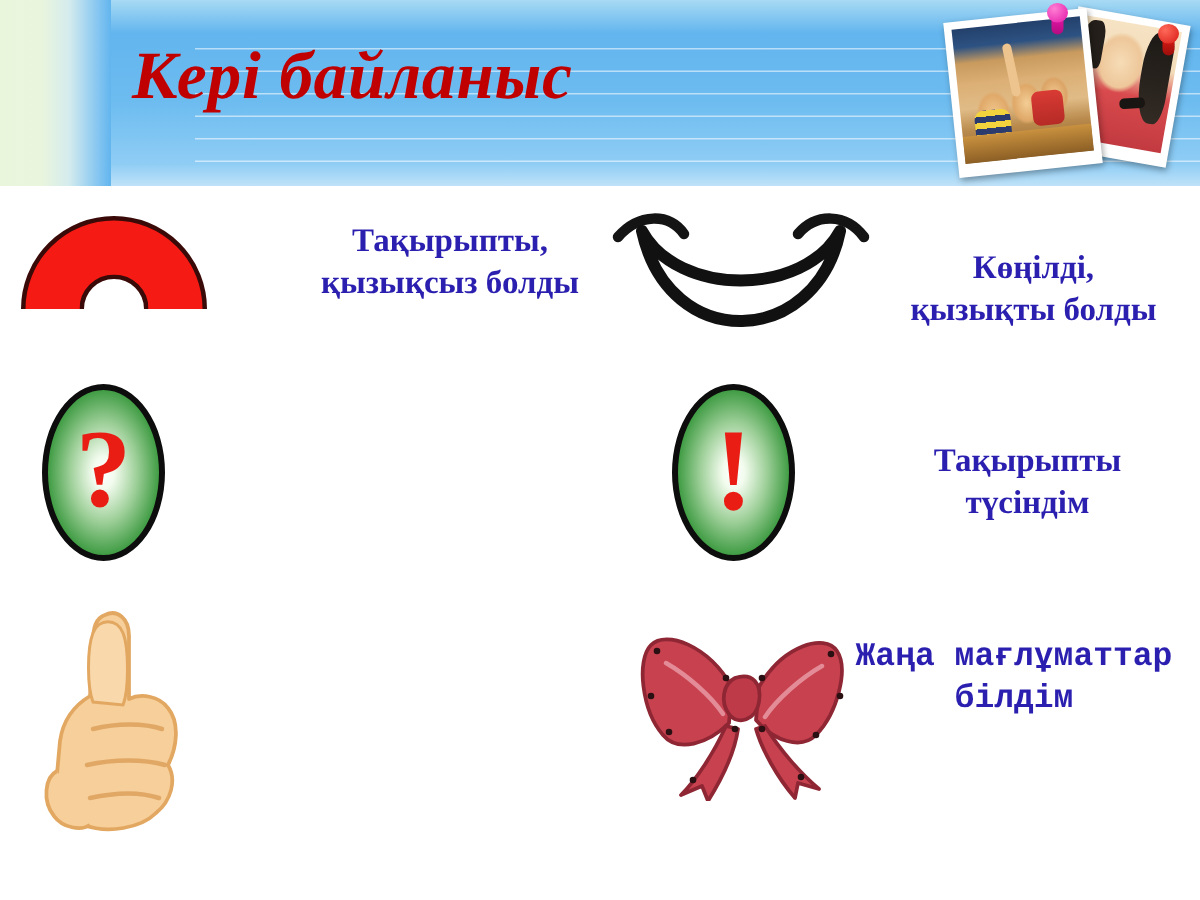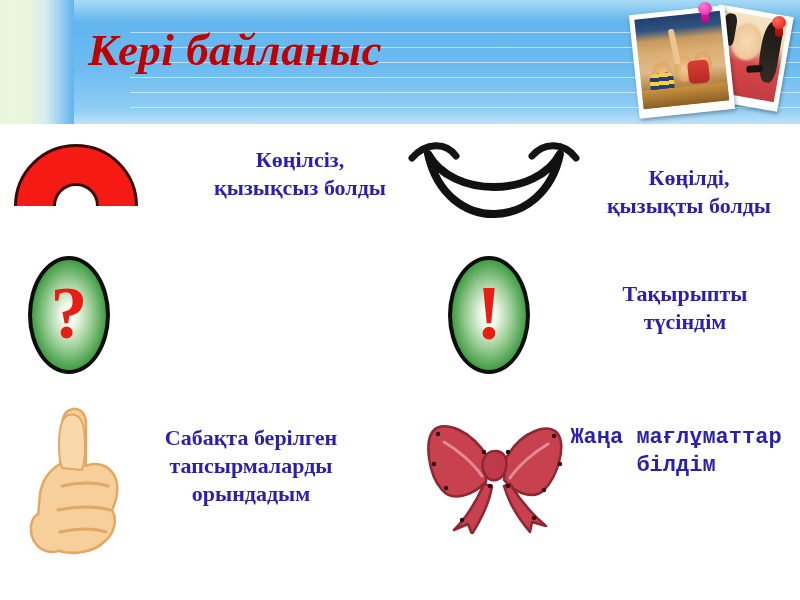--- a/index.html
+++ b/index.html
@@ -280,21 +280,21 @@
   #icon-question .glyph { font-size: 74px; margin-top: -4px; }
   #caption-questions {
     left: 128px;
     top: 182px;
     width: 250px;
   }
   #icon-exclaim { left: 448px; top: 132px; }
   #icon-exclaim .glyph { font-size: 78px; margin-top: -4px; }
   #caption-understood {
     left: 570px;
-    top: 156px;
+    top: 169px;
     width: 230px;
   }
 
   
   #icon-thumb {
     position: absolute;
     left: 26px;
     top: 278px;
     width: 104px;
     height: 160px;
@@ -360,21 +360,21 @@
     </div>
   </div>
 </div>
 
 <div id="content">
 
   <div id="icon-frown">
     <div class="arc"></div>
     <div class="arc-hole"></div>
   </div>
-  <div class="caption" id="caption-sad">Көңілсіз,
+  <div class="caption" id="caption-sad">Тақырыпты,
 қызықсыз болды</div>
 
   <div id="icon-smile">
     <svg width="180" height="110" viewBox="0 0 180 110">
       <path d="M8 22 C 22 6, 42 6, 52 20" fill="none" stroke="#141414" stroke-width="7" stroke-linecap="round"></path>
       <path d="M128 20 C 140 6, 160 6, 172 22" fill="none" stroke="#141414" stroke-width="7" stroke-linecap="round"></path>
       <path d="M24 18 C 48 62, 132 62, 156 18 C 140 96, 42 100, 24 18 Z" fill="none" stroke="#111111" stroke-width="8" stroke-linejoin="round"></path>
     </svg>
   </div>
   <div class="caption" id="caption-happy">Көңілді,
@@ -397,23 +397,20 @@
                C 68 150, 46 154, 30 148 C 16 142, 10 130, 12 114
                L 14 92 C 16 78, 24 68, 34 62 L 36 26 C 36 16, 38 10, 44 8 Z" fill="#f7cf9a" stroke="#e2a862" stroke-width="2.5" stroke-linejoin="round"></path>
       <path d="M36 66 C 32 56, 32 30, 36 20 C 40 10, 52 10, 56 20
                C 60 30, 60 58, 56 68 Z" fill="#f9d8ab" stroke="#e2a862" stroke-width="2"></path>
       <path d="M36 84 C 52 80, 70 80, 82 84" fill="none" stroke="#e0a765" stroke-width="3" stroke-linecap="round"></path>
       <path d="M32 108 C 50 104, 70 104, 84 108" fill="none" stroke="#e0a765" stroke-width="3" stroke-linecap="round"></path>
       <path d="M34 130 C 52 126, 68 126, 80 130" fill="none" stroke="#e0a765" stroke-width="3" stroke-linecap="round"></path>
       <path d="M12 112 C 4 116, 2 132, 10 142 C 16 150, 28 152, 34 148" fill="#f7cf9a" stroke="#e2a862" stroke-width="2.5"></path>
     </svg>
   </div>
-  <div class="caption" id="caption-tasks">Сабақта берілген
-тапсырмаларды
-орындадым</div>
 
   <div id="icon-bow">
     <svg width="146" height="122" viewBox="0 0 146 122">
       <path d="M64 46 C 48 18, 20 8, 10 18 C 0 28, 4 62, 18 78
                C 28 90, 48 84, 62 70 Z" fill="#c8414f" stroke="#8e2634" stroke-width="2.5" stroke-linejoin="round"></path>
       <path d="M82 46 C 98 18, 126 10, 134 22 C 142 34, 134 64, 120 78
                C 110 88, 92 82, 80 68 Z" fill="#c8414f" stroke="#8e2634" stroke-width="2.5" stroke-linejoin="round"></path>
       <path d="M66 40 C 78 36, 84 44, 82 56 C 80 68, 68 72, 62 64
                C 56 56, 58 44, 66 40 Z" fill="#bf3a49" stroke="#8e2634" stroke-width="2.5"></path>
       <path d="M60 72 C 52 90, 40 108, 30 118 L 44 112 L 48 122 C 58 106, 66 88, 68 74 Z" fill="#c8414f" stroke="#8e2634" stroke-width="2.5" stroke-linejoin="round"></path>

